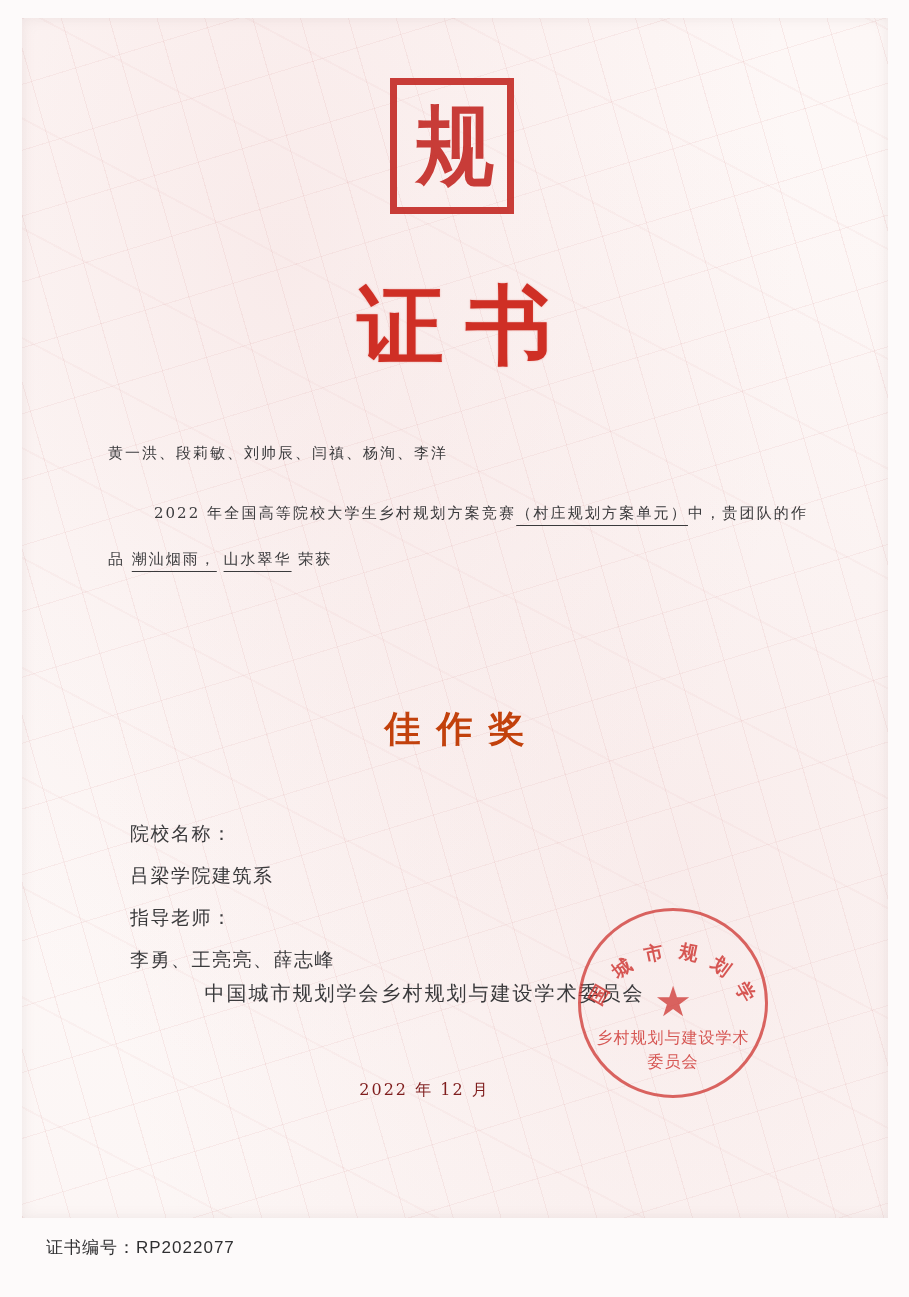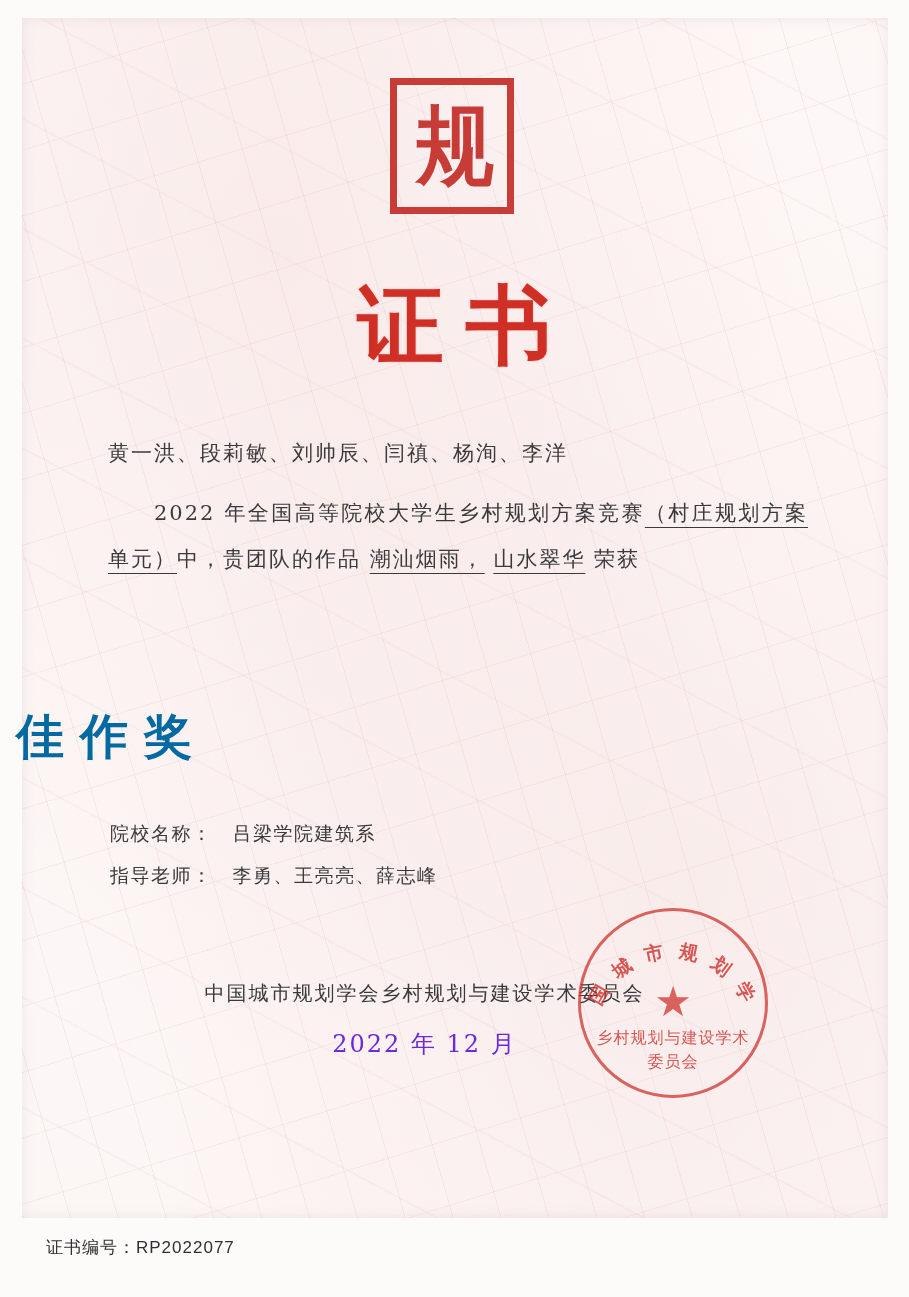--- a/index.html
+++ b/index.html
@@ -106,21 +106,21 @@
   }
 
   
   #body-block {
     position: absolute;
     left: 108px;
     top: 430px;
     width: 700px;
     color: #3a3a3c;
     font-family: "DejaVu Serif", "Liberation Serif", serif;
-    font-size: 21px;
+    font-size: 15px;
     line-height: 46px;
     letter-spacing: 2px;
   }
   #recipients-line {
     white-space: nowrap;
   }
   #competition-para {
     margin-top: 14px;
     text-align: justify;
   }
@@ -130,65 +130,66 @@
     text-underline-offset: 7px;
     text-decoration-thickness: 1px;
   }
 
   
   #award-name {
     position: absolute;
     left: 0;
     right: 0;
     top: 705px;
-    font-family: "DejaVu Serif", "Liberation Serif", serif;
-    font-size: 48px;
+    text-align: center;
+    font-family: "DejaVu Serif", "Liberation Serif", serif;
+    font-size: 36px;
     font-weight: 700;
     letter-spacing: 16px;
     text-indent: 16px;
-    color: #0369a1;
+    color: #c2410c;
   }
 
   
   #info-block {
     position: absolute;
     left: 110px;
     top: 812px;
     width: 640px;
     color: #3a3a3c;
     font-family: "DejaVu Serif", "Liberation Serif", serif;
     font-size: 19px;
     line-height: 42px;
     letter-spacing: 1.5px;
   }
-  .info-row { display: flex; align-items: baseline; }
+  .info-row { display: flex; align-items: baseline; flex-direction: column; }
   .info-label { white-space: nowrap; }
   .info-value { white-space: nowrap; margin-left: 20px; }
 
   
   #issuer-line {
     position: absolute;
     left: 0;
     right: 60px;
     top: 980px;
     text-align: center;
     color: #3a3a3c;
     font-family: "DejaVu Serif", "Liberation Serif", serif;
     font-size: 20px;
     letter-spacing: 2px;
   }
   #date-line {
     position: absolute;
     left: 0;
     right: 60px;
-    top: 1028px;
-    text-align: center;
-    color: #6d28d9;
-    font-family: "DejaVu Serif", "Liberation Serif", serif;
-    font-size: 24px;
+    top: 1080px;
+    text-align: center;
+    color: #7f1d1d;
+    font-family: "DejaVu Serif", "Liberation Serif", serif;
+    font-size: 16px;
     letter-spacing: 2px;
   }
 
   
   #official-stamp {
     position: absolute;
     left: 578px;
     top: 908px;
     width: 190px;
     height: 190px;

